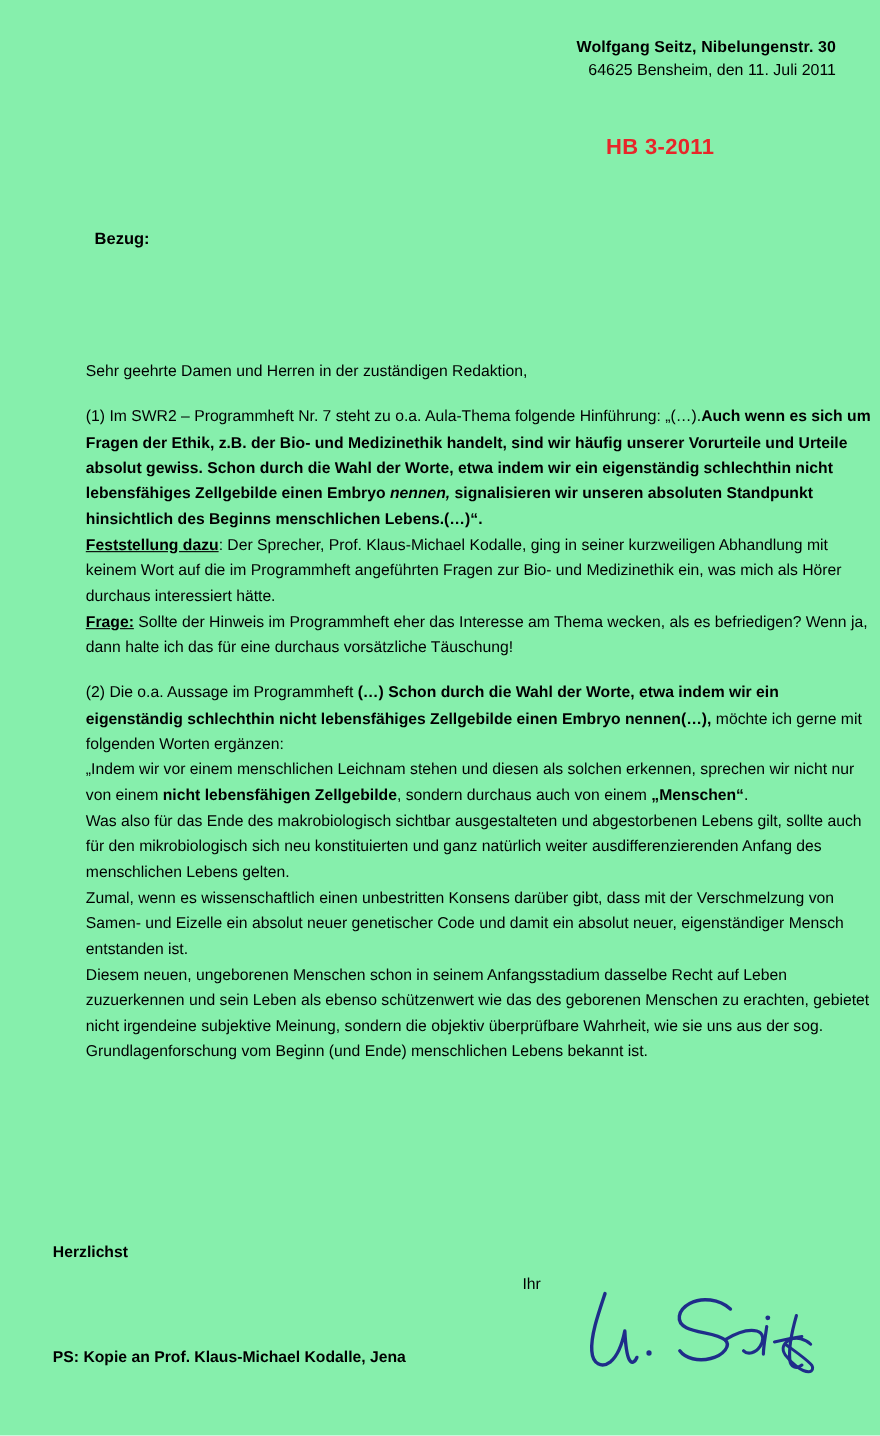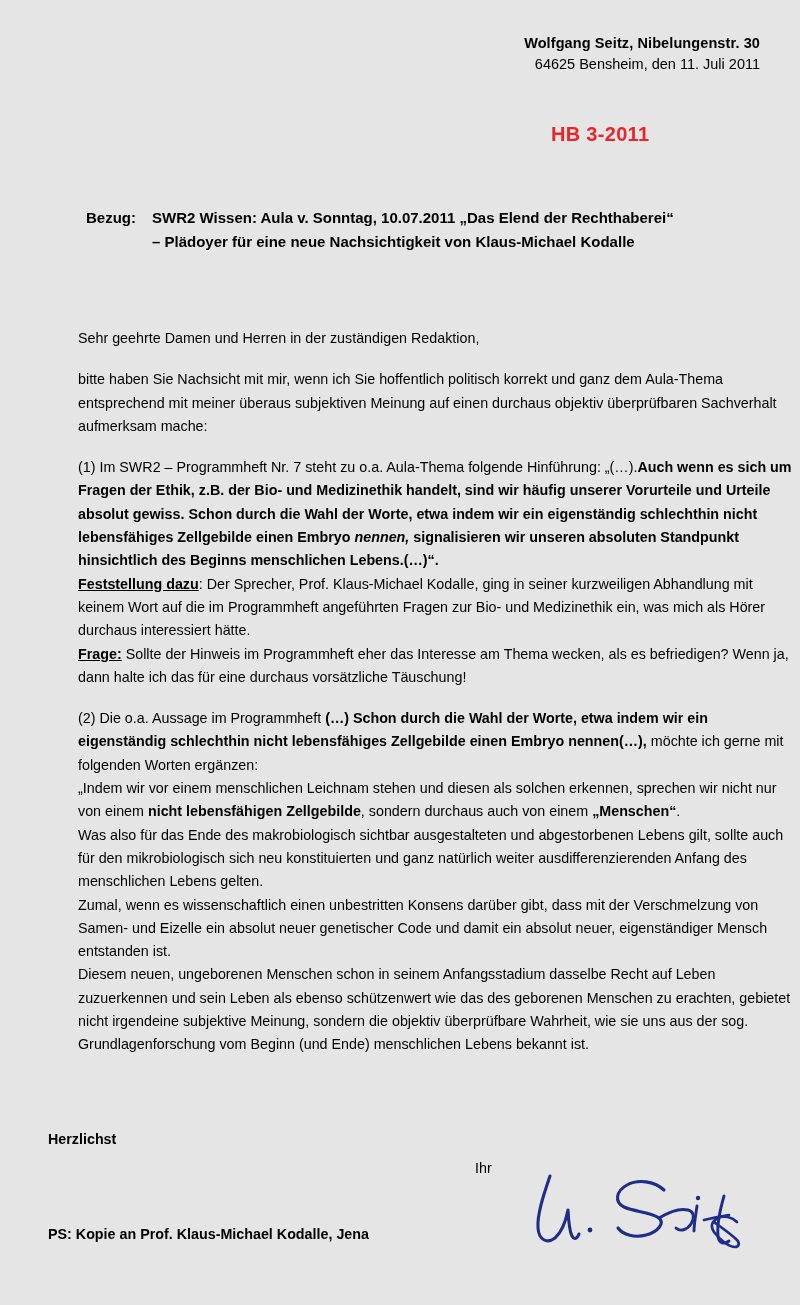--- a/index.html
+++ b/index.html
@@ -120,40 +120,38 @@
     top: 1226px;
     left: 48px;
     font-size: 14.3px;
     font-weight: 700;
   }
   .ps .ps-label { font-weight: 700; }
 </style>
 </head>
 <body>
 
-<div class="page" style="background: #e5e5e5;">
+<div class="page" style="background: #86efac;">
 
   <div class="sender">
     <div class="line1">Wolfgang Seitz, Nibelungenstr. 30</div>
     <div class="line2">64625 Bensheim, den 11. Juli 2011</div>
   </div>
 
 
   <div class="refcode" style="color: rgb(232, 38, 42);">HB 3-2011</div>
 
   <div class="subject">
     <div class="subject-label">Bezug:</div>
-    <div class="subject-text">SWR2 Wissen: Aula v. Sonntag, 10.07.2011 „Das Elend der Rechthaberei“ – Plädoyer für eine neue Nachsichtigkeit von Klaus-Michael Kodalle</div>
   </div>
 
   <div class="body">
 
     <p>Sehr geehrte Damen und Herren in der zuständigen Redaktion,</p>
 
-    <p>bitte haben Sie Nachsicht mit mir, wenn ich Sie hoffentlich politisch korrekt und ganz dem Aula-Thema entsprechend mit meiner überaus subjektiven Meinung auf einen durchaus objektiv überprüfbaren Sachverhalt aufmerksam mache:</p>
 
     <p><span>(1)  Im SWR2 – Programmheft Nr. 7 steht zu o.a. Aula-Thema folgende Hinführung: „(…).</span><span class="b">Auch wenn es sich um Fragen der Ethik, z.B. der Bio- und Medizinethik handelt, sind wir häufig unserer Vorurteile und Urteile absolut gewiss. Schon durch die Wahl  der Worte, etwa indem wir ein eigenständig schlechthin nicht lebensfähiges Zellgebilde einen Embryo </span><span class="bi">nennen,</span><span class="b"> signalisieren wir unseren absoluten Standpunkt hinsichtlich des Beginns menschlichen Lebens.(…)“.</span><br><span class="bu">Feststellung dazu</span><span>: Der Sprecher, Prof. Klaus-Michael Kodalle, ging in seiner kurzweiligen Abhandlung mit keinem Wort auf die im Programmheft angeführten Fragen zur Bio- und Medizinethik ein, was mich als Hörer durchaus interessiert hätte.</span><br><span class="bu">Frage:</span><span> Sollte der Hinweis im Programmheft eher das Interesse am Thema wecken, als es befriedigen? Wenn ja, dann halte ich das für eine durchaus vorsätzliche Täuschung!</span></p>
 
     <p><span>(2)  Die o.a. Aussage im Programmheft </span><span class="b">(…) Schon durch die Wahl der Worte, etwa indem wir ein eigenständig schlechthin nicht lebensfähiges Zellgebilde einen Embryo nennen(…),</span><span> möchte ich gerne mit folgenden Worten ergänzen:</span><br><span>„Indem wir vor einem menschlichen Leichnam stehen und diesen als solchen erkennen, sprechen wir nicht nur von einem </span><span class="b">nicht lebensfähigen Zellgebilde</span><span>, sondern durchaus auch von einem </span><span class="b">„Menschen“</span><span>.</span><br><span>Was also für das Ende des makrobiologisch sichtbar ausgestalteten und abgestorbenen Lebens gilt, sollte auch für den mikrobiologisch sich neu konstituierten und ganz natürlich weiter ausdifferenzierenden Anfang des menschlichen Lebens gelten.</span><br><span>Zumal, wenn es wissenschaftlich einen unbestritten Konsens darüber gibt, dass mit der Verschmelzung von Samen- und Eizelle ein absolut neuer genetischer Code und damit ein absolut neuer, eigenständiger Mensch entstanden ist.</span><br><span>Diesem neuen, ungeborenen Menschen schon in seinem Anfangsstadium dasselbe Recht auf Leben zuzuerkennen und sein Leben als ebenso schützenwert wie das des geborenen Menschen zu erachten, gebietet nicht irgendeine  subjektive Meinung, sondern die objektiv überprüfbare Wahrheit, wie sie uns  aus der sog. Grundlagenforschung vom Beginn (und Ende) menschlichen Lebens bekannt ist.</span></p>
 
   </div>
 
   <div class="closing">Herzlichst</div>
   <div class="ihr">Ihr</div>
 

